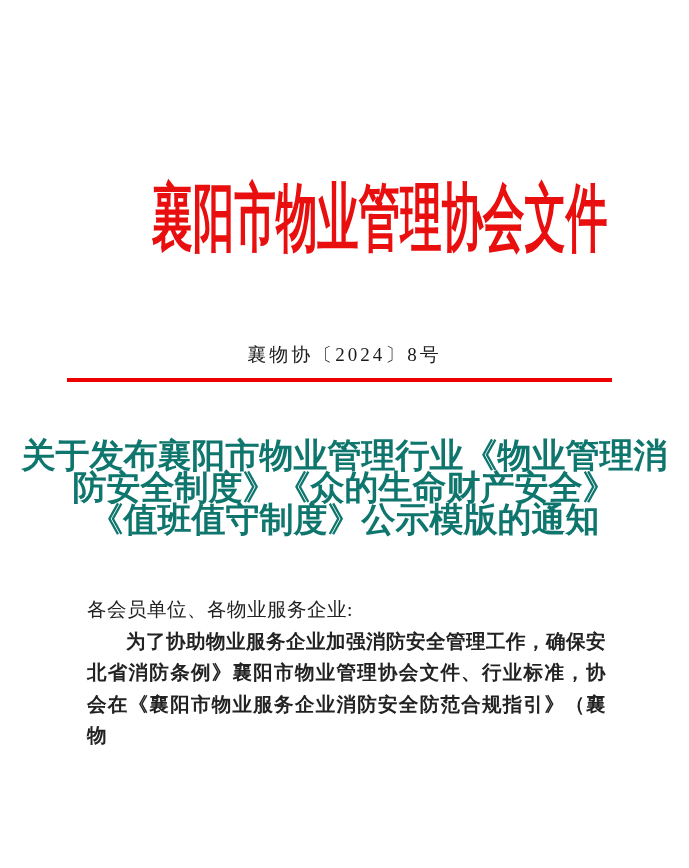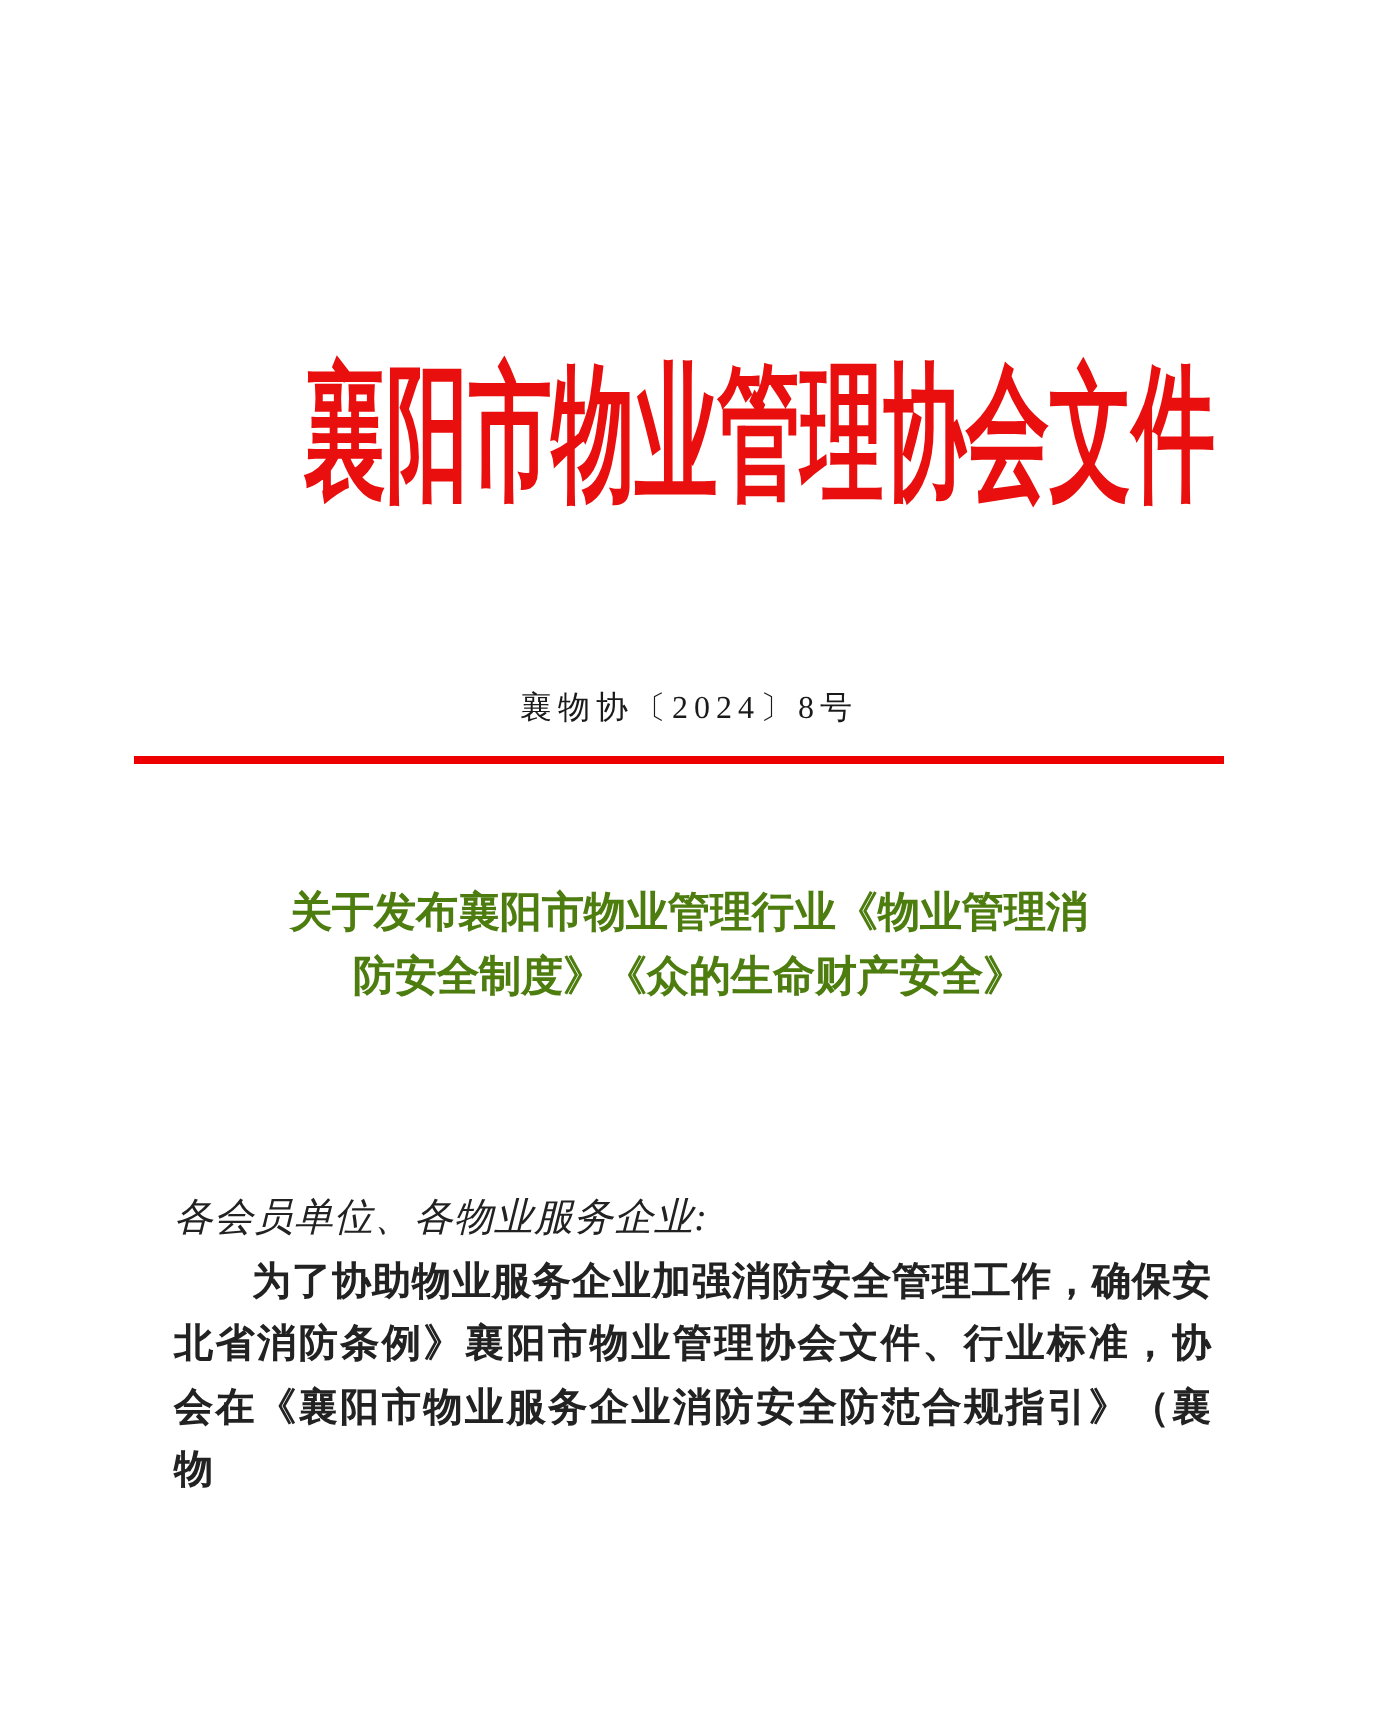--- a/index.html
+++ b/index.html
@@ -31,61 +31,60 @@
     transform: scaleX(0.56);
     transform-origin: 50% 50%;
   }
   
   .docnum {
     position: absolute;
     top: 341px;
     left: 0;
     width: 100%;
     text-align: center;
-    font-size: 16px;
+    font-size: 19px;
     line-height: 24px;
     letter-spacing: 3px;
     color: #1a1a1a;
   }
   
   .rule {
     position: absolute;
     top: 376px;
     left: 67px;
     width: 545px;
     height: 4px;
     background: #ee0000;
   }
   
   .title {
     position: absolute;
     top: 438px;
     left: 0;
     width: 100%;
     text-align: center;
-    font-size: 21px;
+    font-size: 34px;
     line-height: 32px;
     font-weight: bold;
-    color: #4d7c0f;
+    color: #0f766e;
   }
   
   .body {
     position: absolute;
     top: 592px;
     left: 87px;
     width: 519px;
     font-size: 19.5px;
     line-height: 31.5px;
     color: #222222;
     letter-spacing: 0.5px;
   }
   .salutation {
     text-align: left;
     white-space: nowrap;
-    font-style: italic;
   }
   .pline {
     text-align: justify;
     text-align-last: justify;
     font-weight: bold;
   }
   .pline.indent {
     text-indent: 2em;
   }
 </style>
@@ -96,20 +95,21 @@
 
   <div class="banner">襄阳市物业管理协会文件</div>
 
   <div class="docnum">襄物协〔2024〕8号</div>
 
   <div class="rule"></div>
 
   <div class="title">
     <div>关于发布襄阳市物业管理行业《物业管理消</div>
     <div>防安全制度》《众的生命财产安全》</div>
+    <div>《值班值守制度》公示模版的通知</div>
   </div>
 
   <div class="body">
     <div class="salutation">各会员单位、各物业服务企业:</div>
     <div class="pline indent">为了协助物业服务企业加强消防安全管理工作，确保安</div>
     <div class="pline">北省消防条例》襄阳市物业管理协会文件、行业标准，协</div>
     <div class="pline">会在《襄阳市物业服务企业消防安全防范合规指引》（襄物</div>
 
   </div>
 

